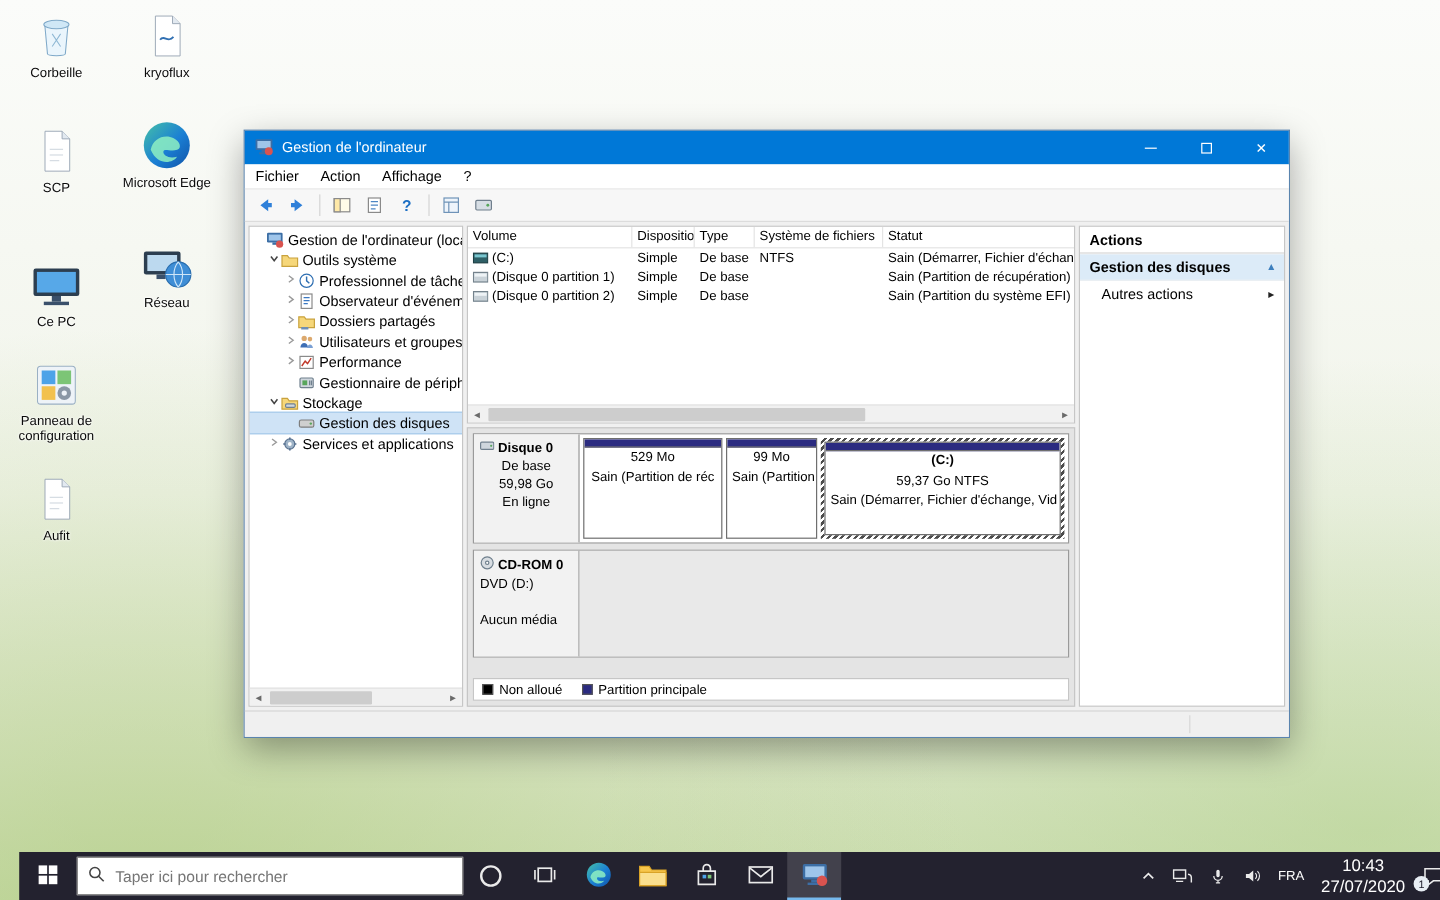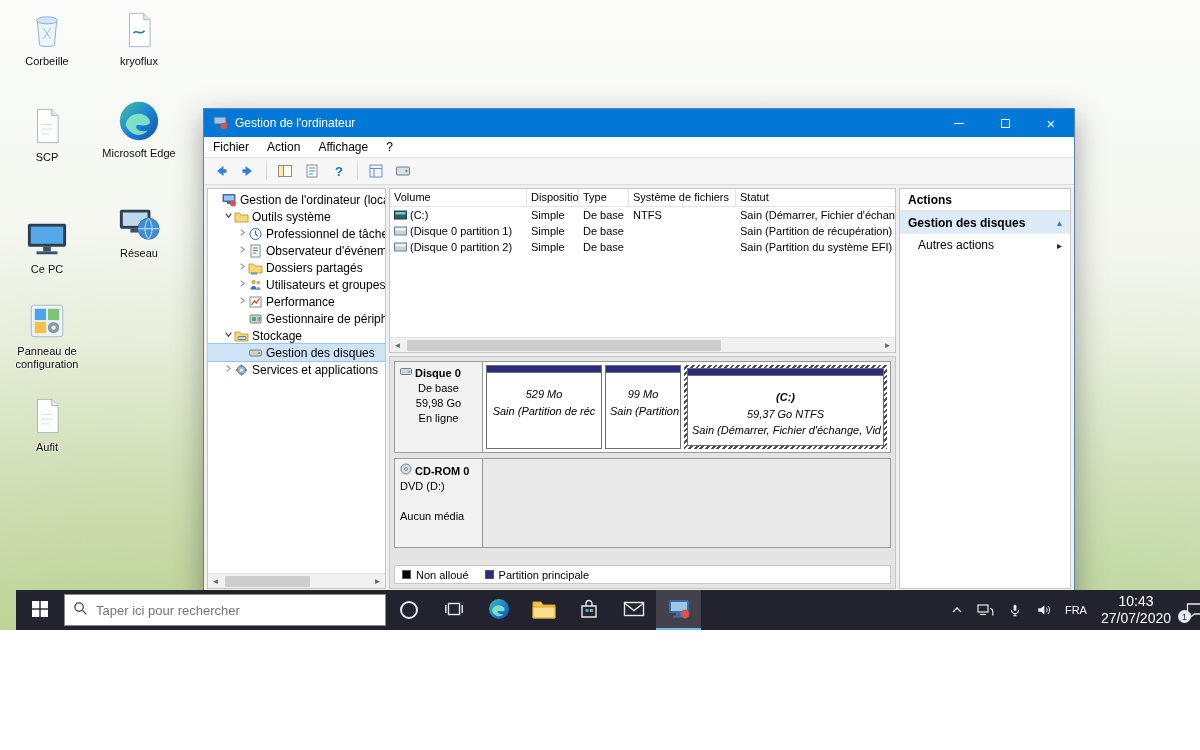--- a/index.html
+++ b/index.html
@@ -1,20 +1,20 @@
 <!DOCTYPE html>
 <html><head>
 <meta charset="utf-8">
 <style>
   * { margin:0; padding:0; box-sizing:border-box; }
   html,body { width:1200px; height:750px; overflow:hidden; }
   body { font-family:"Liberation Sans","DejaVu Sans",sans-serif; font-size:12px; color:#000; }
 
   .desktop {
-    position:relative; width:1200px; height:630px; overflow:hidden;
+    position:relative; width:1200px; height:750px; overflow:hidden;
     background:
       radial-gradient(ellipse at 10% 100%, rgba(170,200,120,.55) 0%, rgba(170,200,120,0) 45%),
       radial-gradient(ellipse at 95% 92%, rgba(170,205,130,.45) 0%, rgba(170,205,130,0) 40%),
       linear-gradient(180deg,#fbfcfa 0%,#f1f4ea 55%,#dde7cb 85%,#cfdfb4 100%);
   }
 
   
   .dicon { position:absolute; width:74px; text-align:center; cursor:default; }
   .dicon .ig { height:46px; display:flex; align-items:flex-end; justify-content:center; }
   .dicon .lbl { font-size:11px; line-height:1.2; margin-top:3px; color:#0b0b0b; text-shadow:0 0 3px #fff,0 0 2px #fff; word-wrap:break-word; }
@@ -75,21 +75,21 @@
   .graph-panel { flex:1; min-height:0; background:#e4e4e4; border:1px solid #c6c6c6; display:flex; flex-direction:column; padding:4px; gap:5px; overflow:hidden; }
   .disk-box { display:flex; border:1px solid #9a9a9a; background:#fff; }
   .disk-box.d0 { flex:0 0 92px; height:92px;text-align:center; }
   .disk-box.cd { flex:0 0 90px; height:90px; }
   .disk-head { width:88px; flex:0 0 88px; background:#f2f2f2; border-right:1px solid #9a9a9a; padding:4px 5px; font-size:11px; line-height:1.35; }
   .disk-head .dname { font-weight:bold; display:flex; align-items:center; gap:3px; }
   .disk-parts { flex:1; display:flex; gap:3px; padding:3px; min-width:0; }
   .partition { display:flex; flex-direction:column; border:1px solid #6f6f6f; background:#fff; overflow:hidden; }
   .pA { width:116px; flex:0 0 116px; } .pB { width:76px; flex:0 0 76px; }
   .p-strip { height:7px; background:#2b2b80; border-bottom:1px solid #6f6f6f; flex:0 0 7px; }
-  .p-body { flex:1; padding:13px 4px; font-size:11px; line-height:1.5; overflow:hidden; white-space:nowrap;font-style:italic; }
+  .p-body { flex:1; padding:0 4px; font-size:11px; line-height:1.5; overflow:hidden; white-space:nowrap; }
   .hatch { flex:1; min-width:0; padding:3px; background:repeating-linear-gradient(135deg,#ffffff 0 2px,#4c4c4c 2px 4px); display:flex; }
   .hatch .partition { flex:1; min-width:0; }
   .cd-empty { flex:1; background:#e9e9e9; }
   .legend-bar { margin-top:auto; flex:0 0 19px; background:#fff; border:1px solid #c6c6c6; display:flex; align-items:center; gap:16px; padding:0 7px; font-size:11px; }
   .lg { display:flex; align-items:center; gap:5px; }
   .lg-sq { width:9px; height:9px; border:1px solid #555; }
   .lg-black { background:#000; } .lg-navy { background:#2b2b80; }
 
   
   .actions-pane { width:172px; flex:0 0 172px; background:#fff; border:1px solid #c6c6c6; font-size:12px; display:flex; flex-direction:column; }

